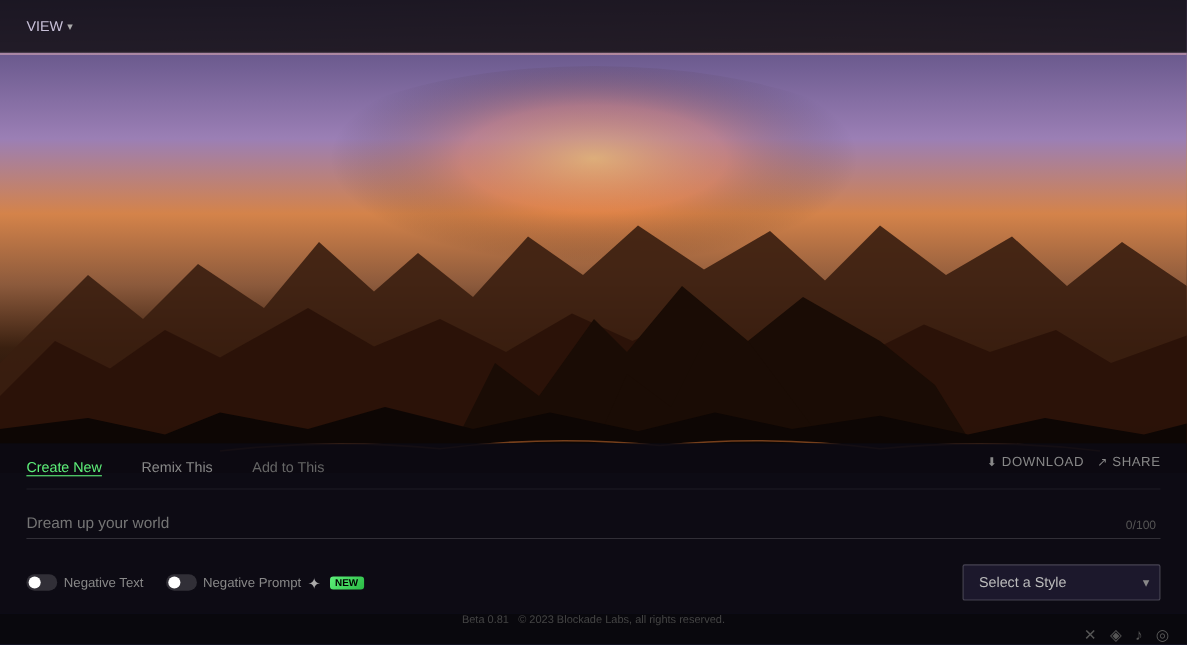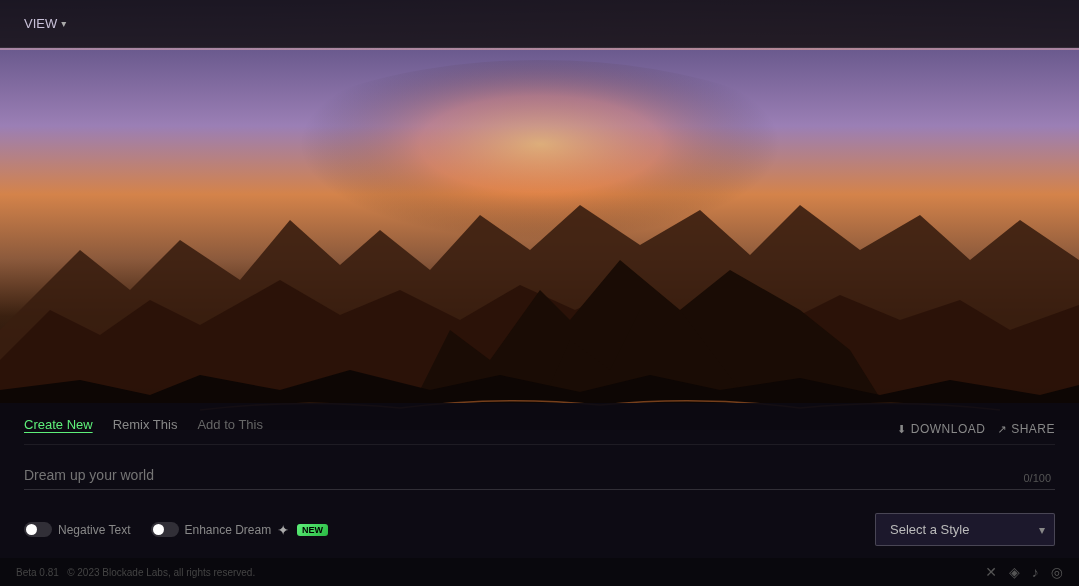--- a/index.html
+++ b/index.html
@@ -147,23 +147,23 @@
       height: 160px;
       background: rgba(12, 10, 18, 0.92);
       z-index: 10;
       padding: 0 24px 12px 24px;
       display: flex;
       flex-direction: column;
     }
 
     #tab-row {
       display: flex;
-      align-items: flex-end;
+      align-items: flex-start;
       padding: 10px 0 8px 0;
-      gap: 0;
+      gap: 16px;
       border-bottom: 1px solid rgba(255,255,255,0.07);
     }
 
     .tab-btn {
       color: #888;
       font-size: 13px;
       cursor: pointer;
       padding: 4px 0;
       margin-right: 20px;
       background: none;
@@ -341,20 +341,21 @@
     
     #footer {
       position: absolute;
       bottom: 0; left: 0; right: 0;
       height: 28px;
       background: rgba(8, 7, 12, 0.95);
       display: flex;
       align-items: center;
       padding: 0 16px;
       z-index: 20;
+      flex-direction: column;
     }
 
     #footer-left {
       color: #444;
       font-size: 10px;
     }
 
     #footer-right {
       margin-left: auto;
       display: flex;
@@ -465,21 +466,21 @@
     </div>
   </div>
 
   <div id="options-row">
     <div class="toggle-group">
       <div class="toggle"></div>
       <span class="toggle-label">Negative Text</span>
     </div>
     <div class="toggle-group">
       <div class="toggle"></div>
-      <span class="toggle-label">Enhance Dream</span>
+      <span class="toggle-label">Negative Prompt</span>
       <span class="enhance-icon">✦</span>
       <span id="new-badge">NEW</span>
     </div>
 
     <div id="right-options">
       <div id="style-select-wrapper">
         <select>
           <option value="">Select a Style</option>
           <option value="fantasy">Fantasy</option>
           <option value="scifi">Sci-Fi</option>

